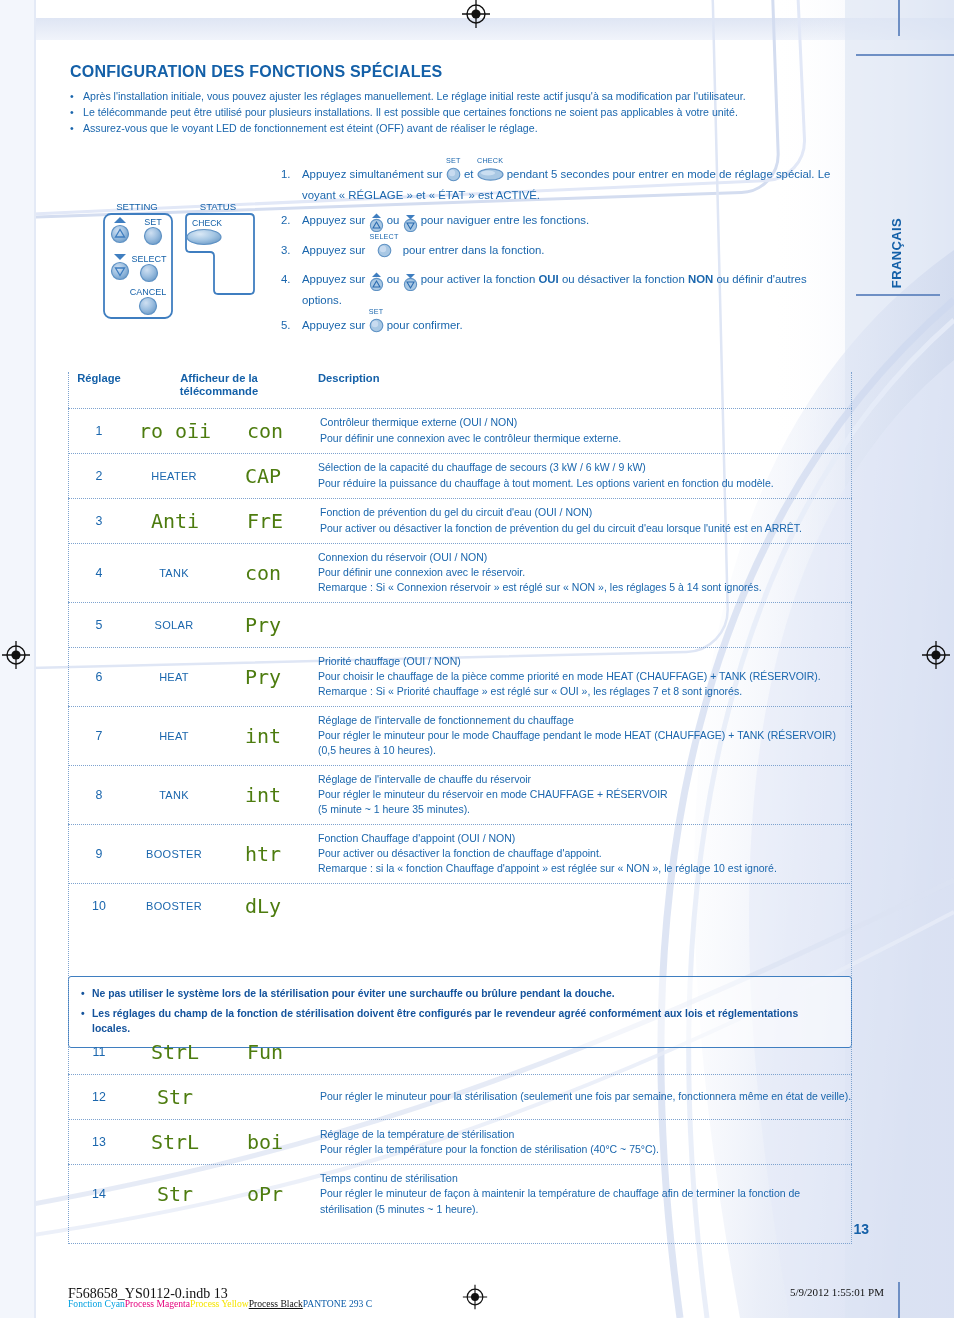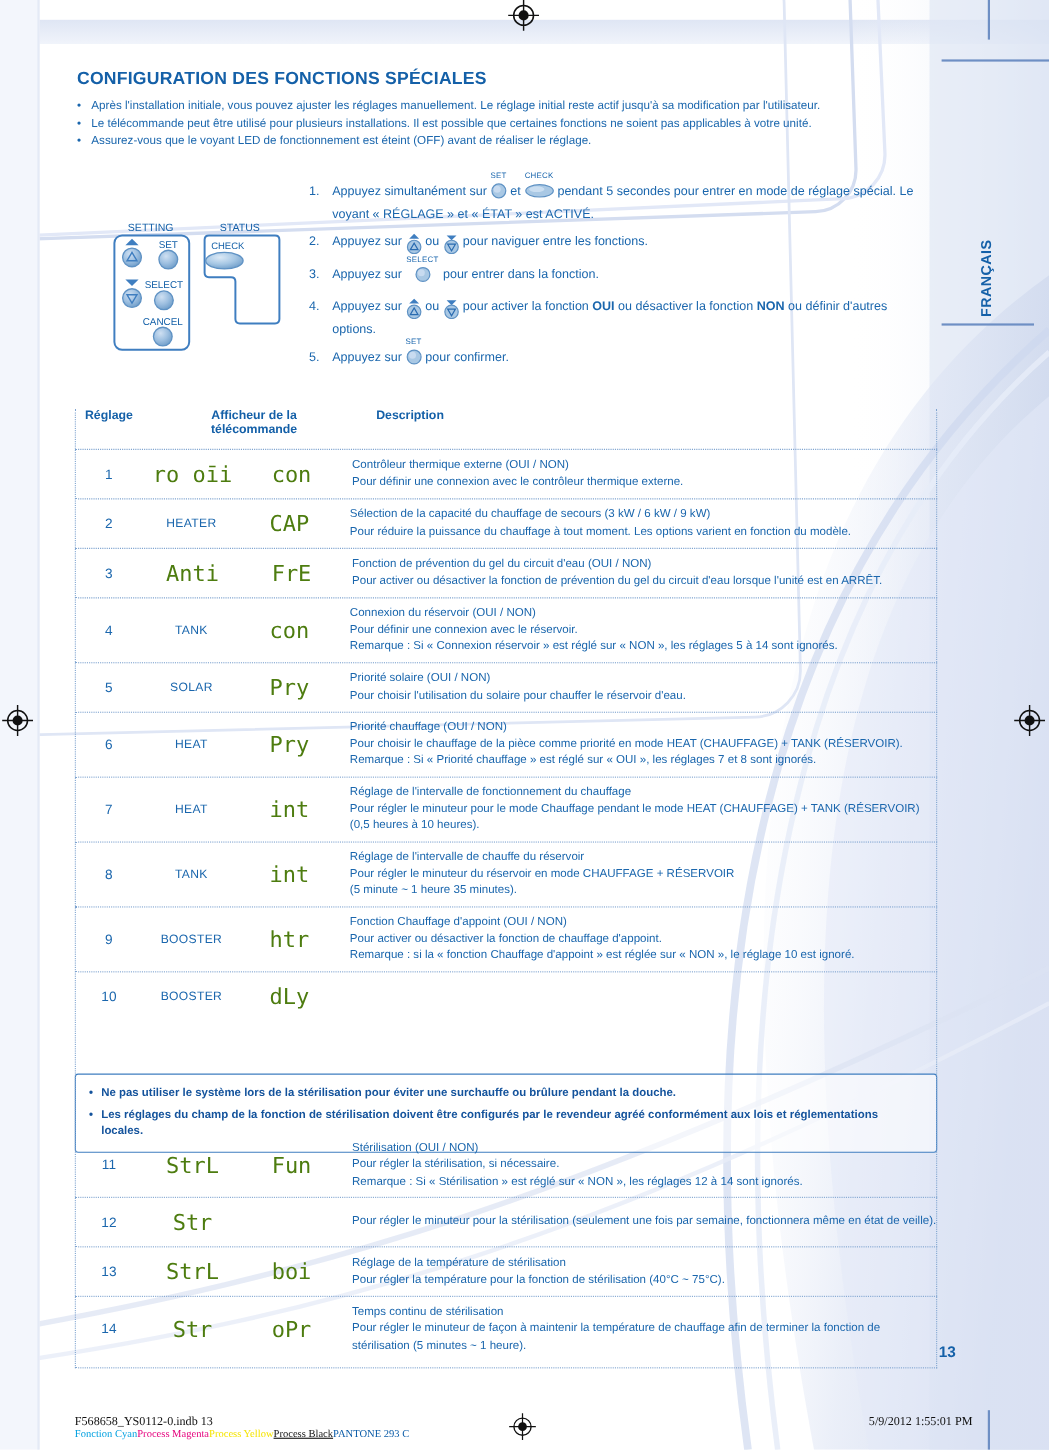--- a/index.html
+++ b/index.html
@@ -44,21 +44,21 @@
   .step .body { flex:1; }
   .step b { font-weight:bold; }
   .btn-inline { display:inline-block; vertical-align:-4px; position:relative; }
   .btn-inline .cap {
     position:absolute; left:50%; transform:translateX(-50%); top:-11px;
     font-size:7.2px; letter-spacing:.2px; white-space:nowrap; color:#1a66ad; font-weight:normal;
   }
 
   
   .tbl { position:absolute; left:68px; top:372px; width:784px; }
-  .thead { display:flex; padding:0 0 10px 0;gap:12px; }
+  .thead { display:flex; padding:0 0 10px 0; }
   .th { font-size:11.2px; font-weight:bold; color:#1460a8; line-height:1.15; }
   .col-set   { flex:0 0 62px;  text-align:center; }
   .col-disp  { flex:0 0 178px; text-align:center; }
   .col-desc  { flex:1 1 auto;  padding-left:10px; }
   .hr-dot { border-top:1.6px dotted #7ea3cf; height:0; }
 
   .trow { display:flex; align-items:center; min-height:44px; padding:6px 0; }
   .cell-num { flex:0 0 62px; text-align:center; font-size:12.4px; color:#1a66ad; }
   .cell-disp { flex:0 0 178px; display:flex; align-items:center; justify-content:center; gap:0px; }
   .cell-desc { flex:1 1 auto; padding-left:10px; font-size:10.5px; line-height:1.46; color:#1a66ad; }
@@ -99,21 +99,21 @@
   .langtab .label {
     position:absolute; left:-16px; top:48px; width:116px; height:18px;
     transform:rotate(-90deg); transform-origin:center center;
     font-size:13px; font-weight:bold; color:#1460a8; letter-spacing:.4px;
     text-align:center;
   }
   .langtab .rule { position:absolute; left:0; top:98px; width:84px; height:2px; background:#6e8fc4; }
 
   
   .footer { position:absolute; left:0; top:1286px; width:954px; height:32px; font-family:"Liberation Serif", serif; }
-  .footer .fl { position:absolute; left:68px; top:0px; font-size:11px; color:#111; white-space:nowrap; }
+  .footer .fl { position:absolute; left:68px; top:0px; font-size:14px; color:#111; white-space:nowrap; }
   .footer .fc { position:absolute; left:68px; top:12px; font-size:9.6px; white-space:nowrap; }
   .footer .fr { position:absolute; right:70px; top:0px; font-size:11px; color:#111; white-space:nowrap; }
   .sw-cyan    { color:#00a0e0; }
   .sw-magenta { color:#e5007d; }
   .sw-yellow  { color:#f5e400; }
   .sw-black   { color:#111111;text-decoration:underline; }
   .sw-pantone { color:#0b5ca8; }
   .footer .mark { position:absolute; left:462px; top:-2px; }
 </style>
 </head>
@@ -414,24 +414,20 @@
             <div>Remarque : Si « Connexion réservoir » est réglé sur « NON », les réglages 5 à 14 sont ignorés.</div>
           </div>
         </div>
         <div class="hr-dot"></div>
         <div class="trow">
           <div class="cell-num">5</div>
           <div class="cell-disp">
             <div class="word">SOLAR</div>
             <div class="lcd">Pry</div>
           </div>
-          <div class="cell-desc">
-            <div>Priorité solaire (OUI / NON)</div>
-            <div>Pour choisir l'utilisation du solaire pour chauffer le réservoir d'eau.</div>
-          </div>
         </div>
         <div class="hr-dot"></div>
         <div class="trow">
           <div class="cell-num">6</div>
           <div class="cell-disp">
             <div class="word">HEAT</div>
             <div class="lcd">Pry</div>
           </div>
           <div class="cell-desc">
             <div>Priorité chauffage (OUI / NON)</div>
@@ -499,25 +495,20 @@
     </div>
   </div>
 
   <div class="tbl" style="top:1030px;">
     <div id="rows-ster">
         <div class="trow">
           <div class="cell-num">11</div>
           <div class="cell-disp">
             <div class="lcd left">StrL</div>
             <div class="lcd">Fun</div>
-          </div>
-          <div class="cell-desc">
-            <div>Stérilisation (OUI / NON)</div>
-            <div>Pour régler la stérilisation, si nécessaire.</div>
-            <div>Remarque : Si « Stérilisation » est réglé sur « NON », les réglages 12 à 14 sont ignorés.</div>
           </div>
         </div>
         <div class="hr-dot"></div>
         <div class="trow">
           <div class="cell-num">12</div>
           <div class="cell-disp">
             <div class="lcd left">Str</div>
             <div class="blank"></div>
           </div>
           <div class="cell-desc">

